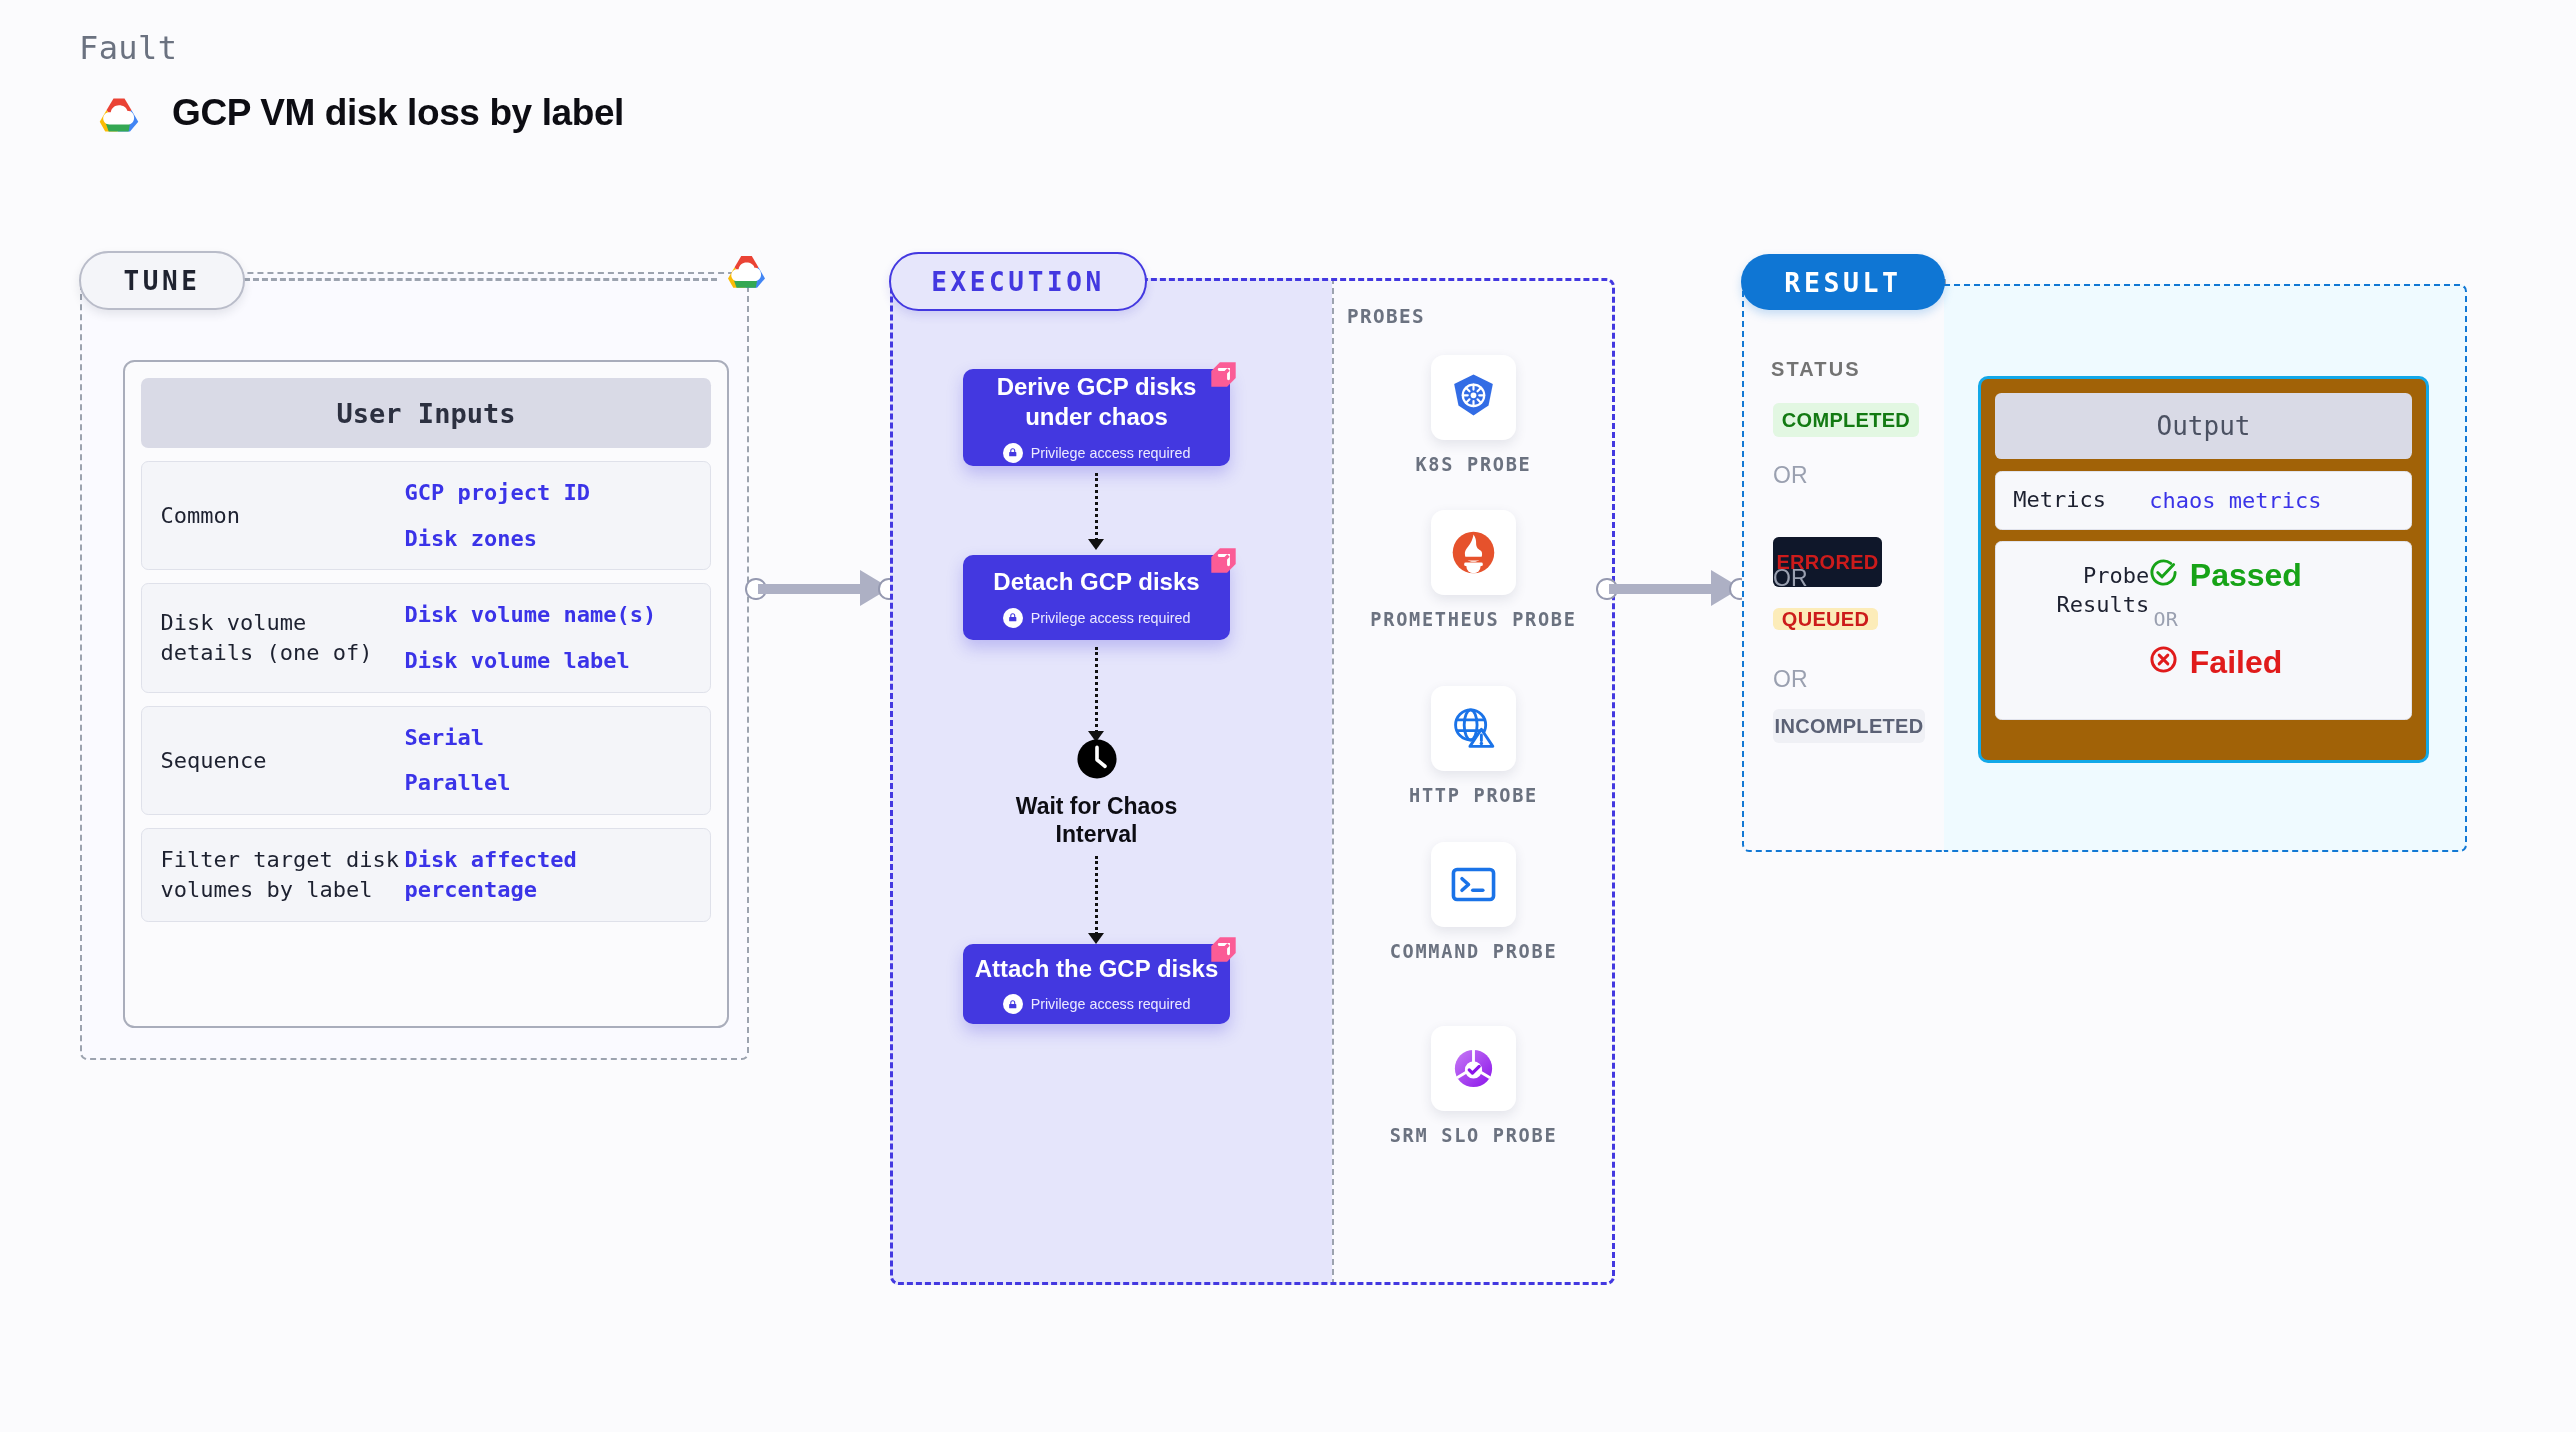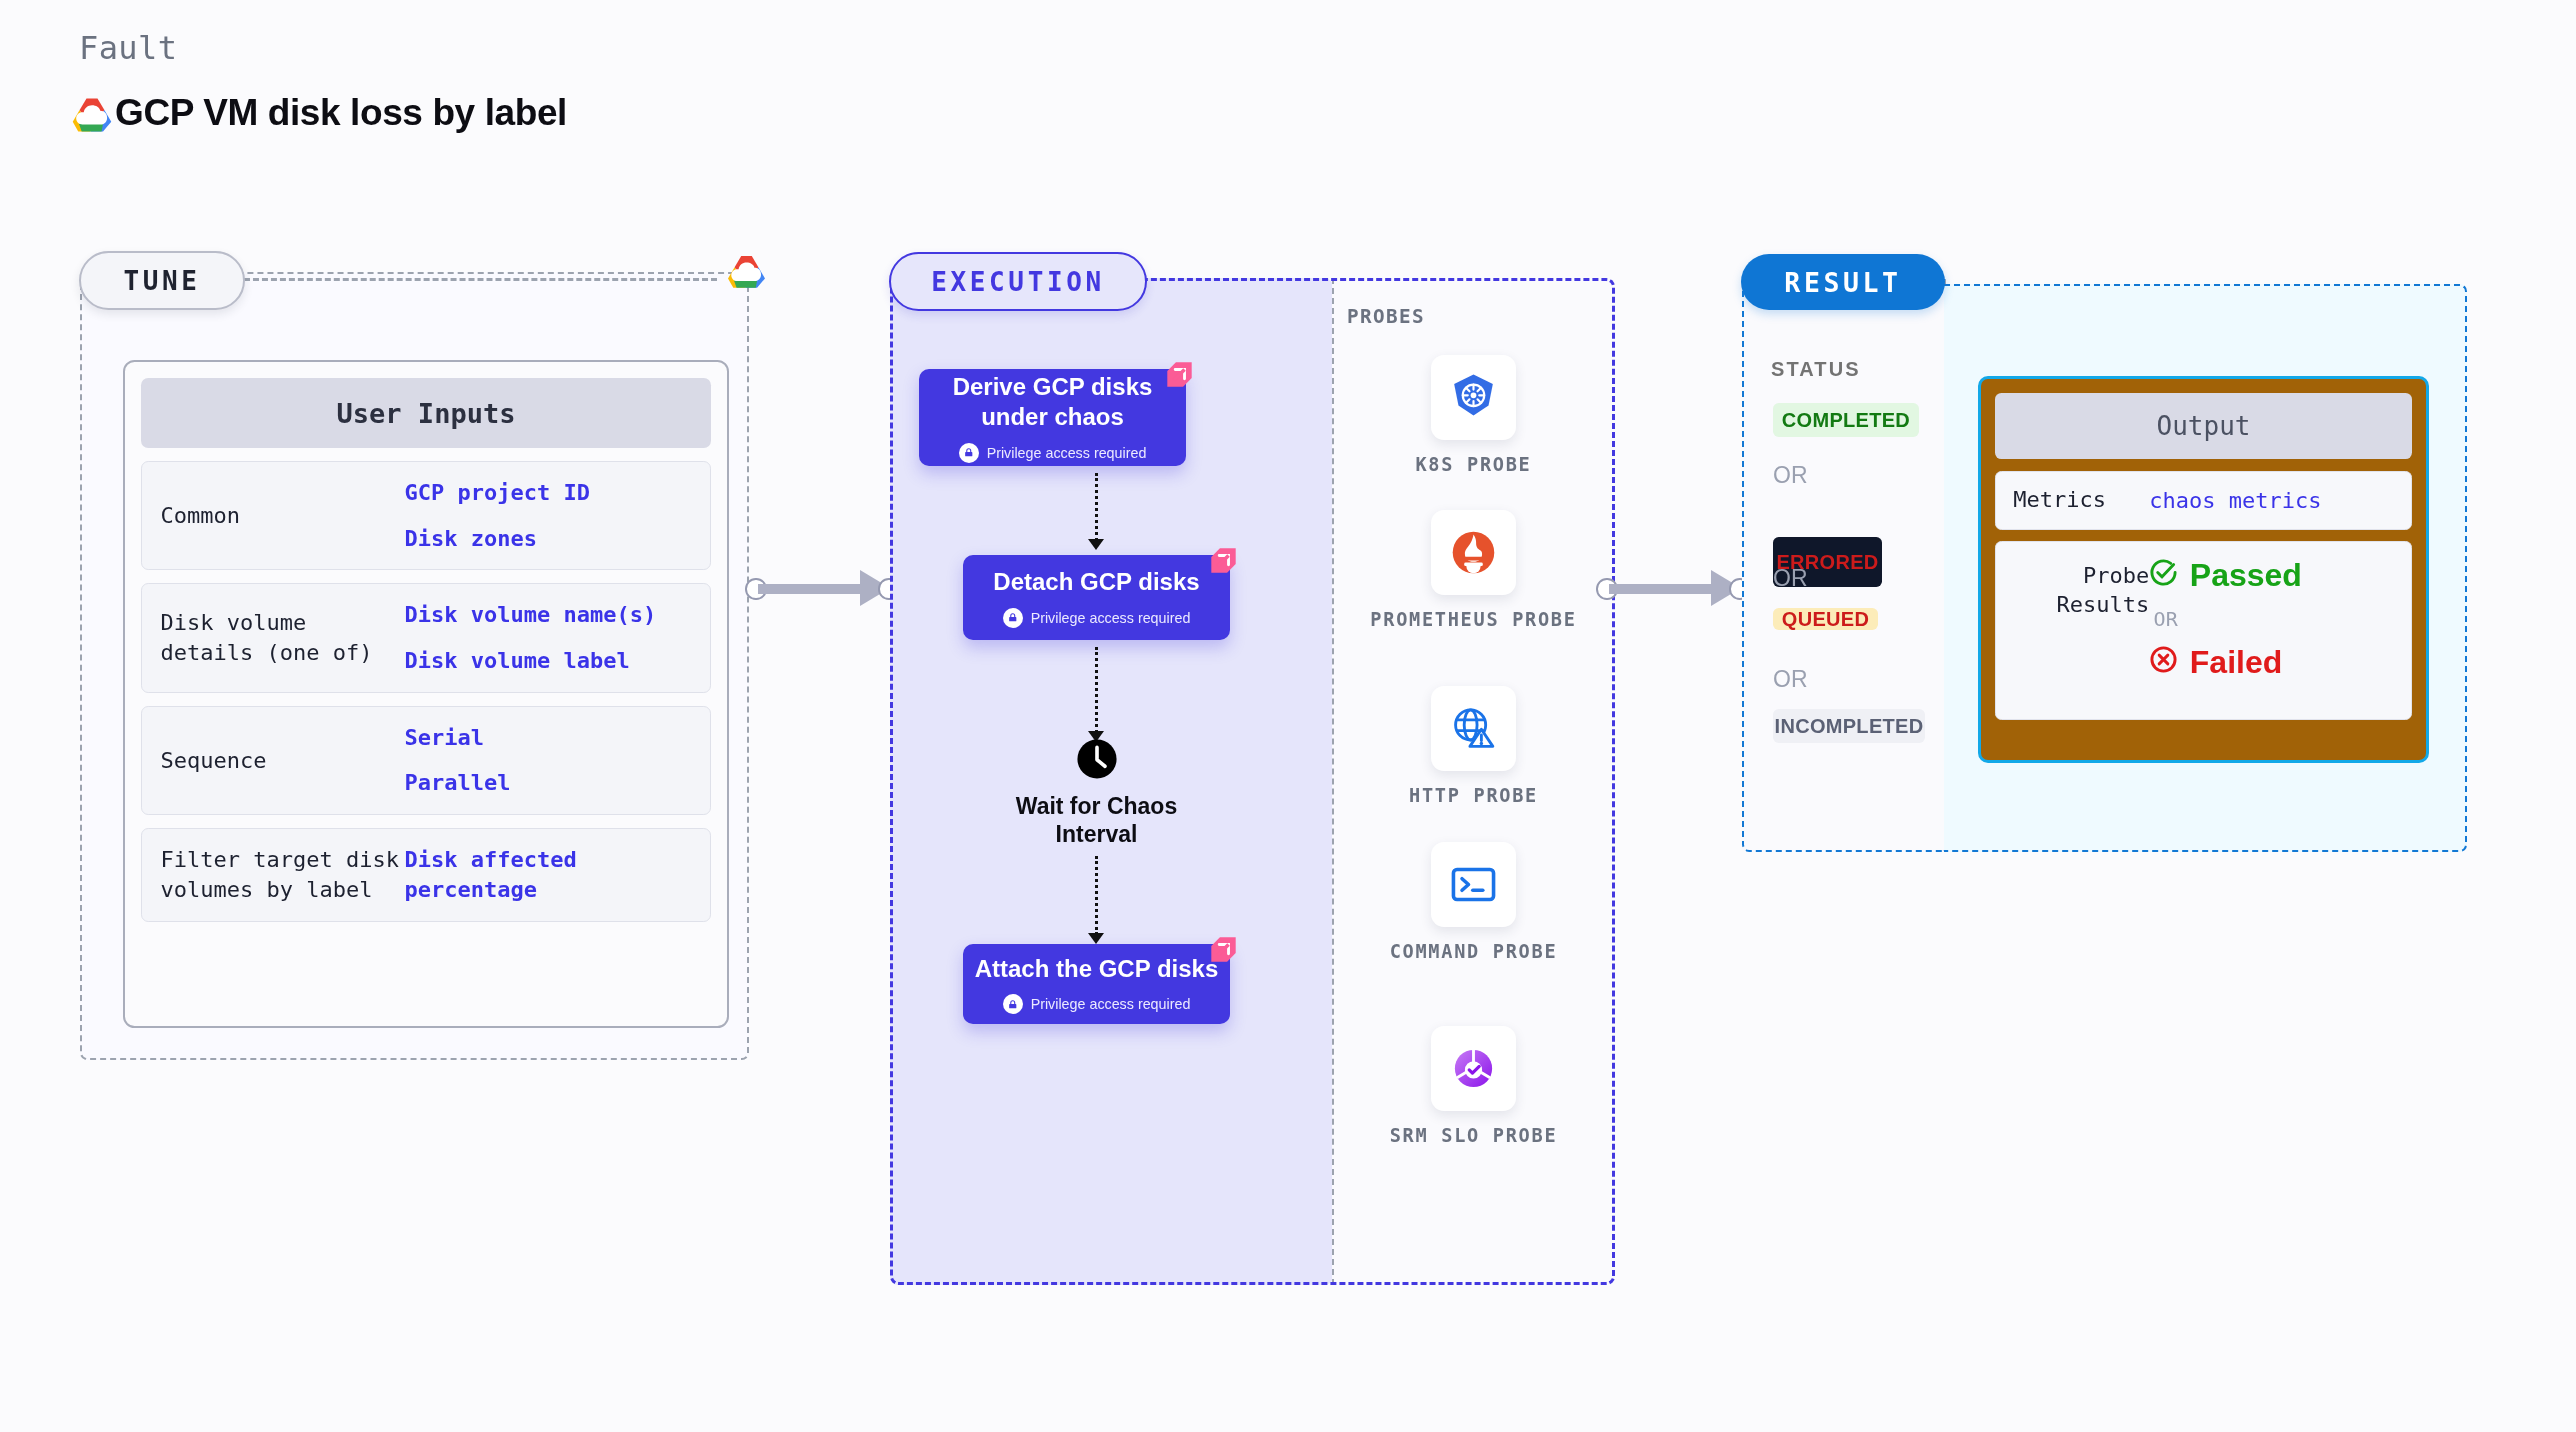--- a/index.html
+++ b/index.html
@@ -11,22 +11,22 @@
   }
   .stage { position: relative; width: 2576px; height: 1432px; }
 
   
   .hdr-fault {
     position: absolute; left: 79px; top: 29px;
     font-family: "DejaVu Sans Mono", monospace;
     font-size: 32px; color: #6b7280; letter-spacing: 0.4px;
   }
   .hdr-title-row {
-    position: absolute; left: 70px; top: 92px;
-    display: flex; align-items: center; gap: 1px; justify-content: space-between;
+    position: absolute; left: 97px; top: 92px;
+    display: flex; align-items: center; gap: 31px; justify-content: space-between;
   }
   .hdr-title {
     font-size: 37px; font-weight: bold; color: #0d0d13; letter-spacing: -0.4px;
   }
 
   
   .gcp-logo { display:block; }
 
   
   .panel-tune {
@@ -159,21 +159,21 @@
     margin-top: 11.5px;
     display: flex; align-items: center; gap: 8px;
     font-size: 14.3px; color: #eceaff;
   }
   .lock-badge {
     width: 20px; height: 20px; border-radius: 50%;
     background: #fff; display: flex; align-items: center; justify-content: center;
   }
   .litmus-badge { position: absolute; top: -11.5px; right: -10px; }
 
-  .node1 { left: 919px; top: 369px; width: 267px; height: 97px; }
+  .node1 { left: 963px; top: 369px; width: 267px; height: 97px; }
   .node2 { left: 963px; top: 555px; width: 267px; height: 85px; }
   .node3 { left: 963px; top: 944px; width: 267px; height: 80px; }
 
   .arrow-v { position: absolute; width: 0; border-left: 3.6px dotted #111; }
   .a1 { left: 1095px; top: 473px; height: 68px; }
   .a2 { left: 1095px; top: 647px; height: 86px; }
   .a3 { left: 1095px; top: 856px; height: 79px; }
   .arrowhead {
     position: absolute; width: 0; height: 0;
     border-left: 8px solid transparent; border-right: 8px solid transparent;

